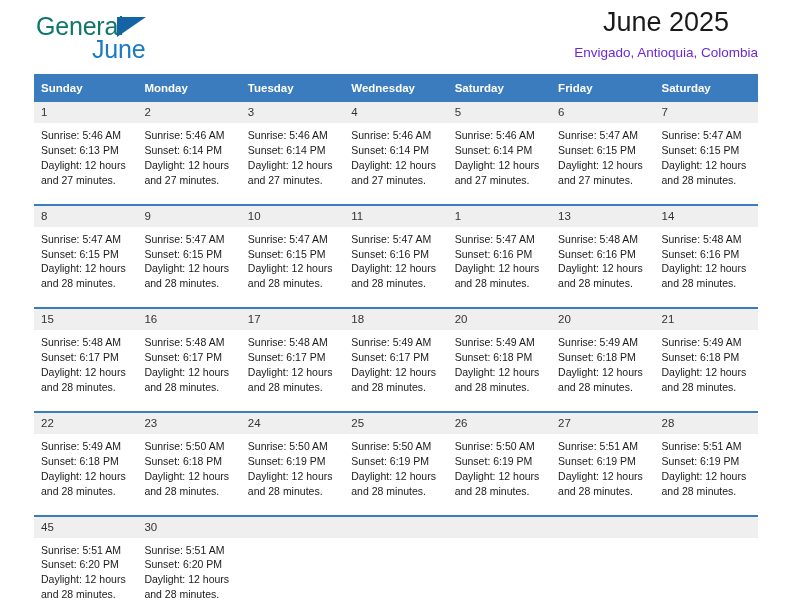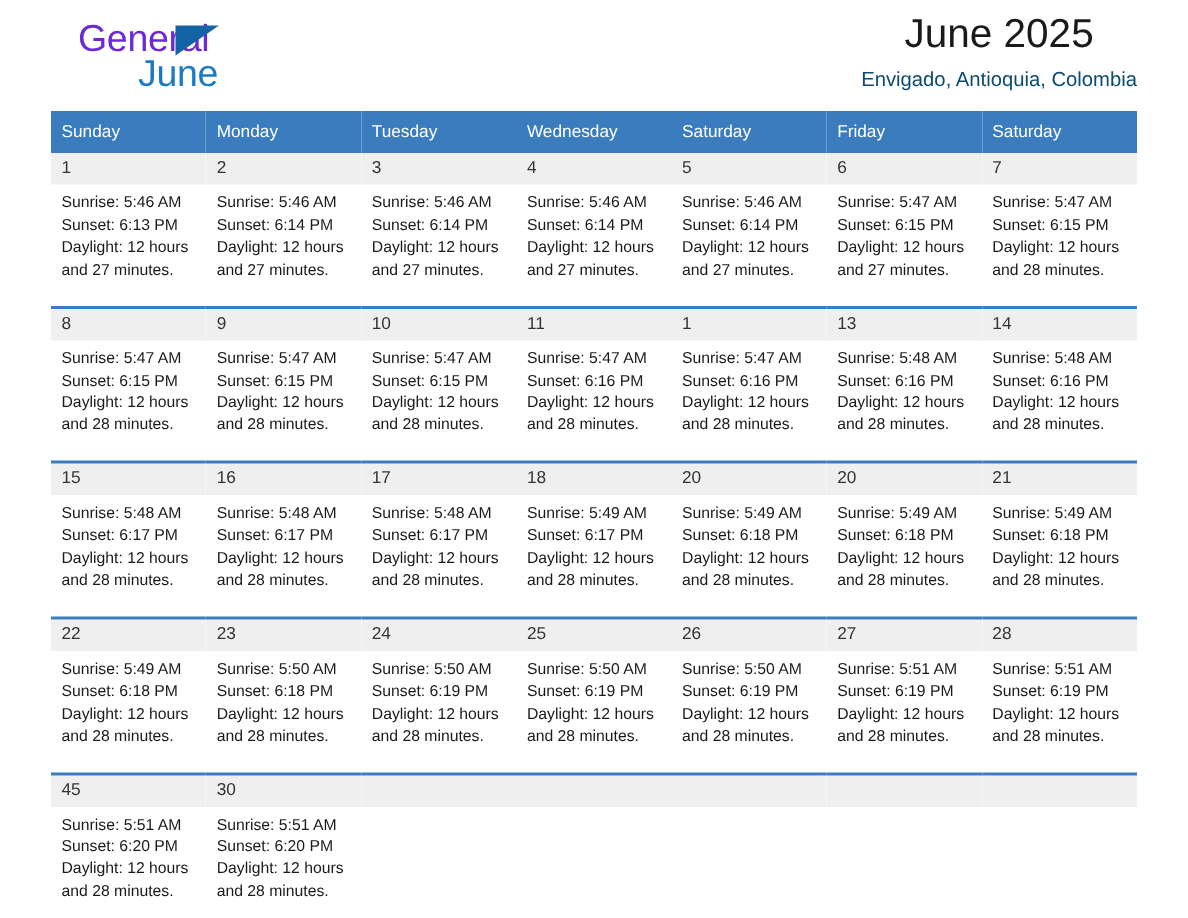--- a/index.html
+++ b/index.html
@@ -29,25 +29,25 @@
   }
   .brand {
     position: absolute;
     left: 2px;
     top: 14px;
     width: 200px;
     height: 56px;
   }
   .brand-general {
     position: absolute;
-    left: 16px;
+    left: 0;
     top: 0;
     font-size: 25px;
     letter-spacing: -0.2px;
-    color: #6d28d9;
+    color: #0f766e;
     line-height: 1;
   }
   .brand-triangle {
     position: absolute;
     left: 81px;
     top: 3px;
     width: 0;
     height: 0;
     border-left: 29px solid #1464a5;
     border-bottom: 20px solid transparent;
@@ -70,36 +70,36 @@
   .cal-title {
     font-size: 27px;
     font-weight: normal;
     color: #1a1a1a;
     line-height: 1.2;
     white-space: nowrap;
   }
   .cal-subtitle {
     margin-top: 7px;
     font-size: 13.5px;
-    color: #0c4a6e;
+    color: #6d28d9;
     line-height: 1.2;
     white-space: nowrap;
   }
 
   
   .calendar {
     width: 100%;
     border-collapse: collapse;
     table-layout: fixed;
   }
   .calendar th {
     background: #3a7cbe;
     color: #ffffff;
     font-size: 11.5px;
-    font-weight: normal;
+    font-weight: bold;
     text-align: left;
     padding: 5px 0 5px 7px;
     height: 18px;
     border: none;
   }
   .daycell {
     vertical-align: top;
     padding: 0;
     border: none;
     border-top: 2px solid #3a7cbe;

